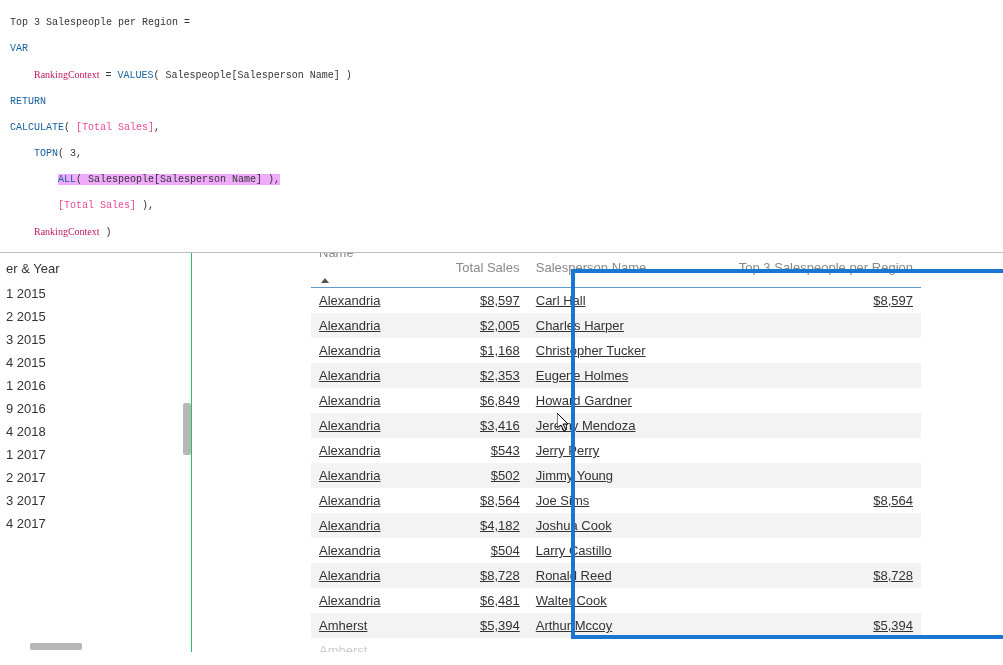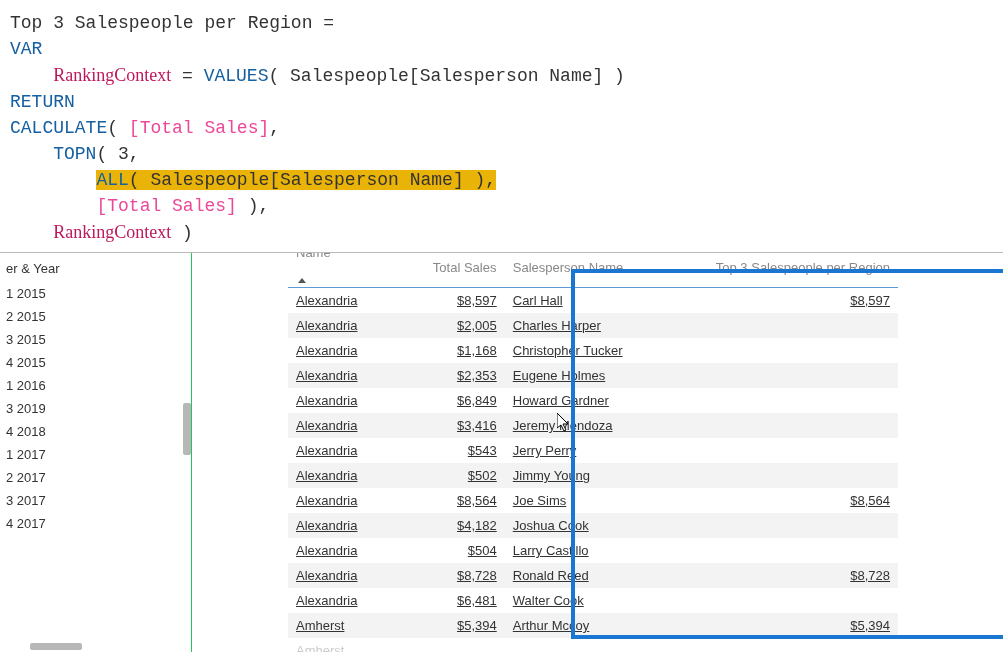--- a/index.html
+++ b/index.html
@@ -10,31 +10,31 @@
     background: #fff;
     color: #333;
     width: 1003px;
     height: 665px;
     overflow: hidden;
     position: relative;
   }
   .formula-bar {
     padding: 10px 10px 6px 10px;
     font-family: Consolas, "Courier New", monospace;
-    font-size: 18px;
+    font-size: 10px;
     line-height: 26px;
     color: #333;
   }
   .formula-bar .line { white-space: pre; }
   .k-keyword { color: #1560a0; text-align: center; } 
   .k-measure { color: #ec4899; margin-top: 45px; } 
   .k-context { color: #be185d; font-family: Liberation Serif, serif; }
   .k-plain { color: #333; }
   .selected {
-    background: #eab308;
+    background: #f0abfc;
   }
   .lower {
     display: flex;
     border-top: 1px solid #bbb;
     height: 400px;
     position: relative;
   }
   .slicer-pane {
     width: 192px;
     border-right: 1px solid #22c55e;
@@ -71,21 +71,21 @@
   }
   .table-pane {
     flex: 1;
     padding-left: 4px;
     position: relative;
     overflow: hidden;
   }
   .data-table {
     border-collapse: collapse;
     width: 610px;
-    margin-left: 92px;
+    margin-left: 115px;
     font-size: 13px;
     color: #333;
   }
   .data-table thead th {
     text-align: left;
     font-weight: 400;
     color: #888;
     padding: 2px 8px 2px 8px;
     border-bottom: 1px solid #5a9bd5;
     white-space: nowrap;
@@ -156,21 +156,21 @@
 
 <div class="lower">
 
   <div class="slicer-pane">
     <div class="slicer-title">er &amp; Year</div>
     <div class="slicer-item">1 2015</div>
     <div class="slicer-item">2 2015</div>
     <div class="slicer-item">3 2015</div>
     <div class="slicer-item">4 2015</div>
     <div class="slicer-item">1 2016</div>
-    <div class="slicer-item">3 2019</div>
+    <div class="slicer-item">9 2016</div>
     <div class="slicer-item">4 2018</div>
     <div class="slicer-item">1 2017</div>
     <div class="slicer-item">2 2017</div>
     <div class="slicer-item">3 2017</div>
     <div class="slicer-item">4 2017</div>
     <div class="slicer-scroll-thumb" style="top:150px;"></div>
     <div class="slicer-hscroll"></div>
   </div>
 
   <div class="table-pane">

